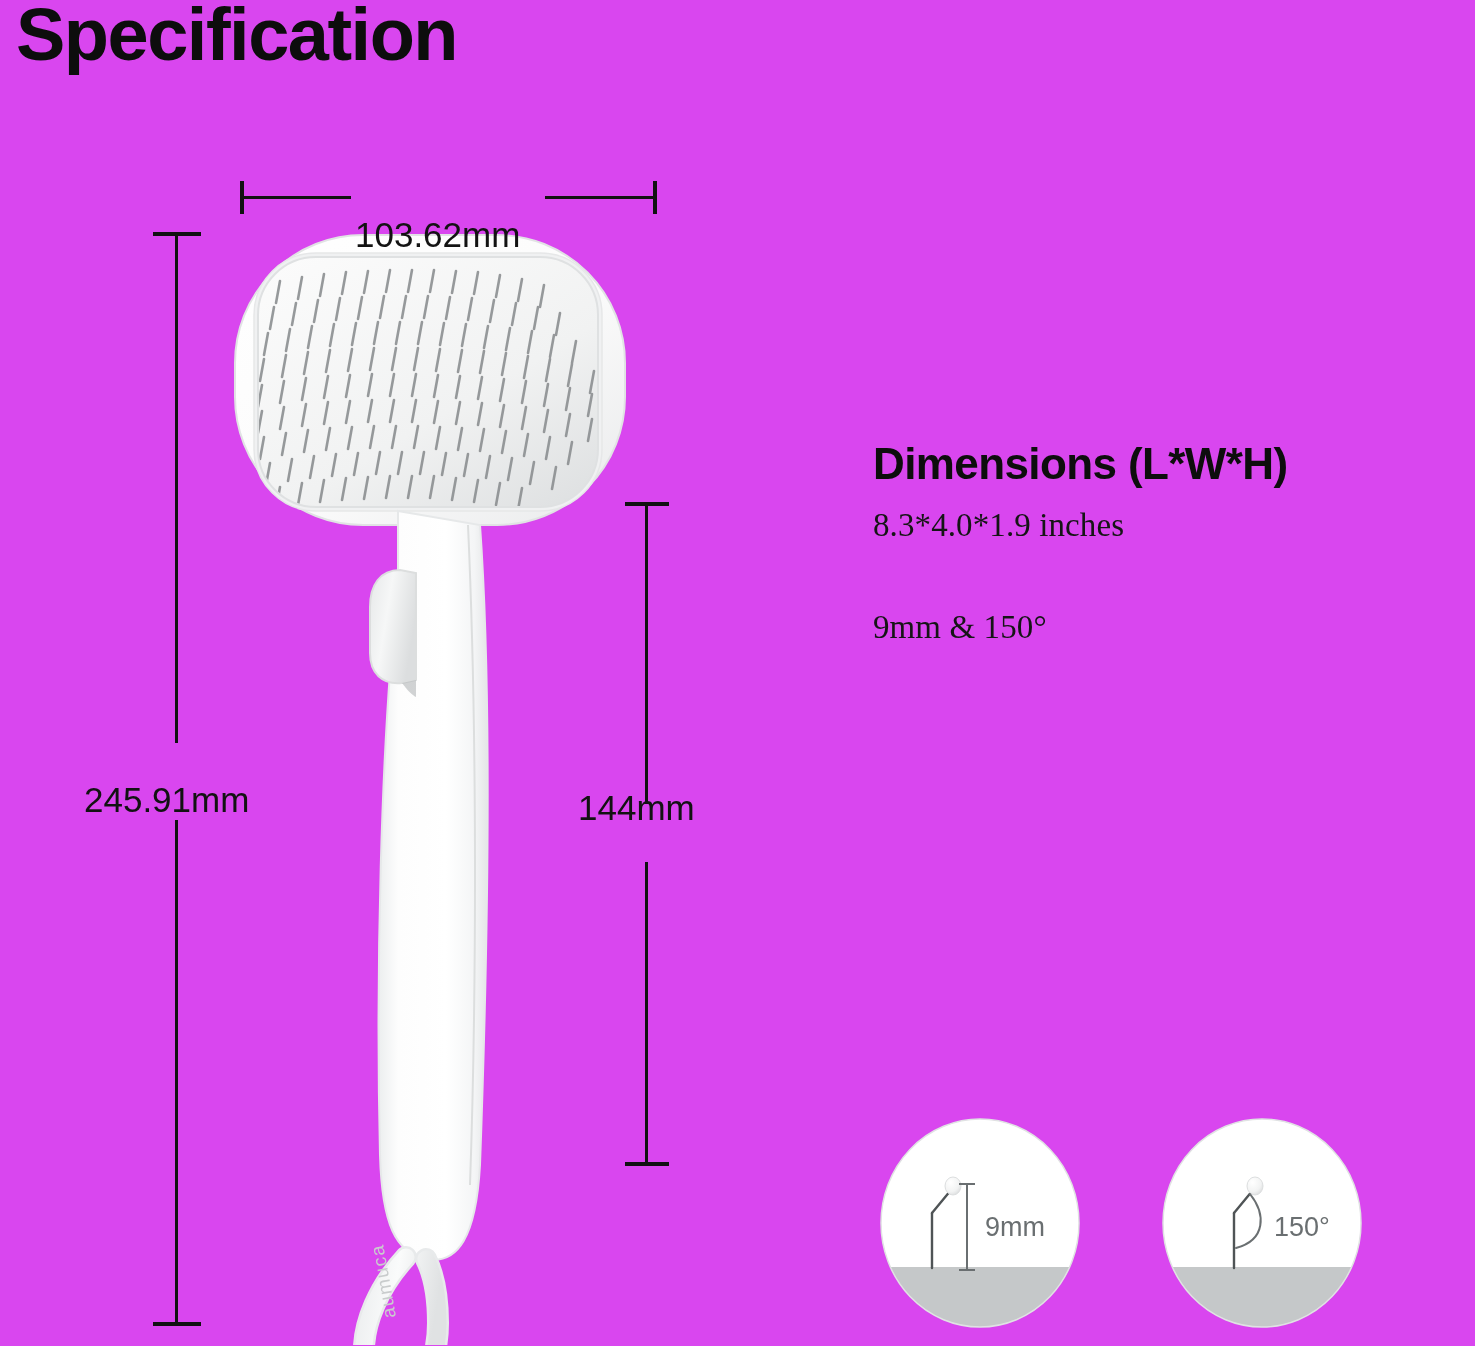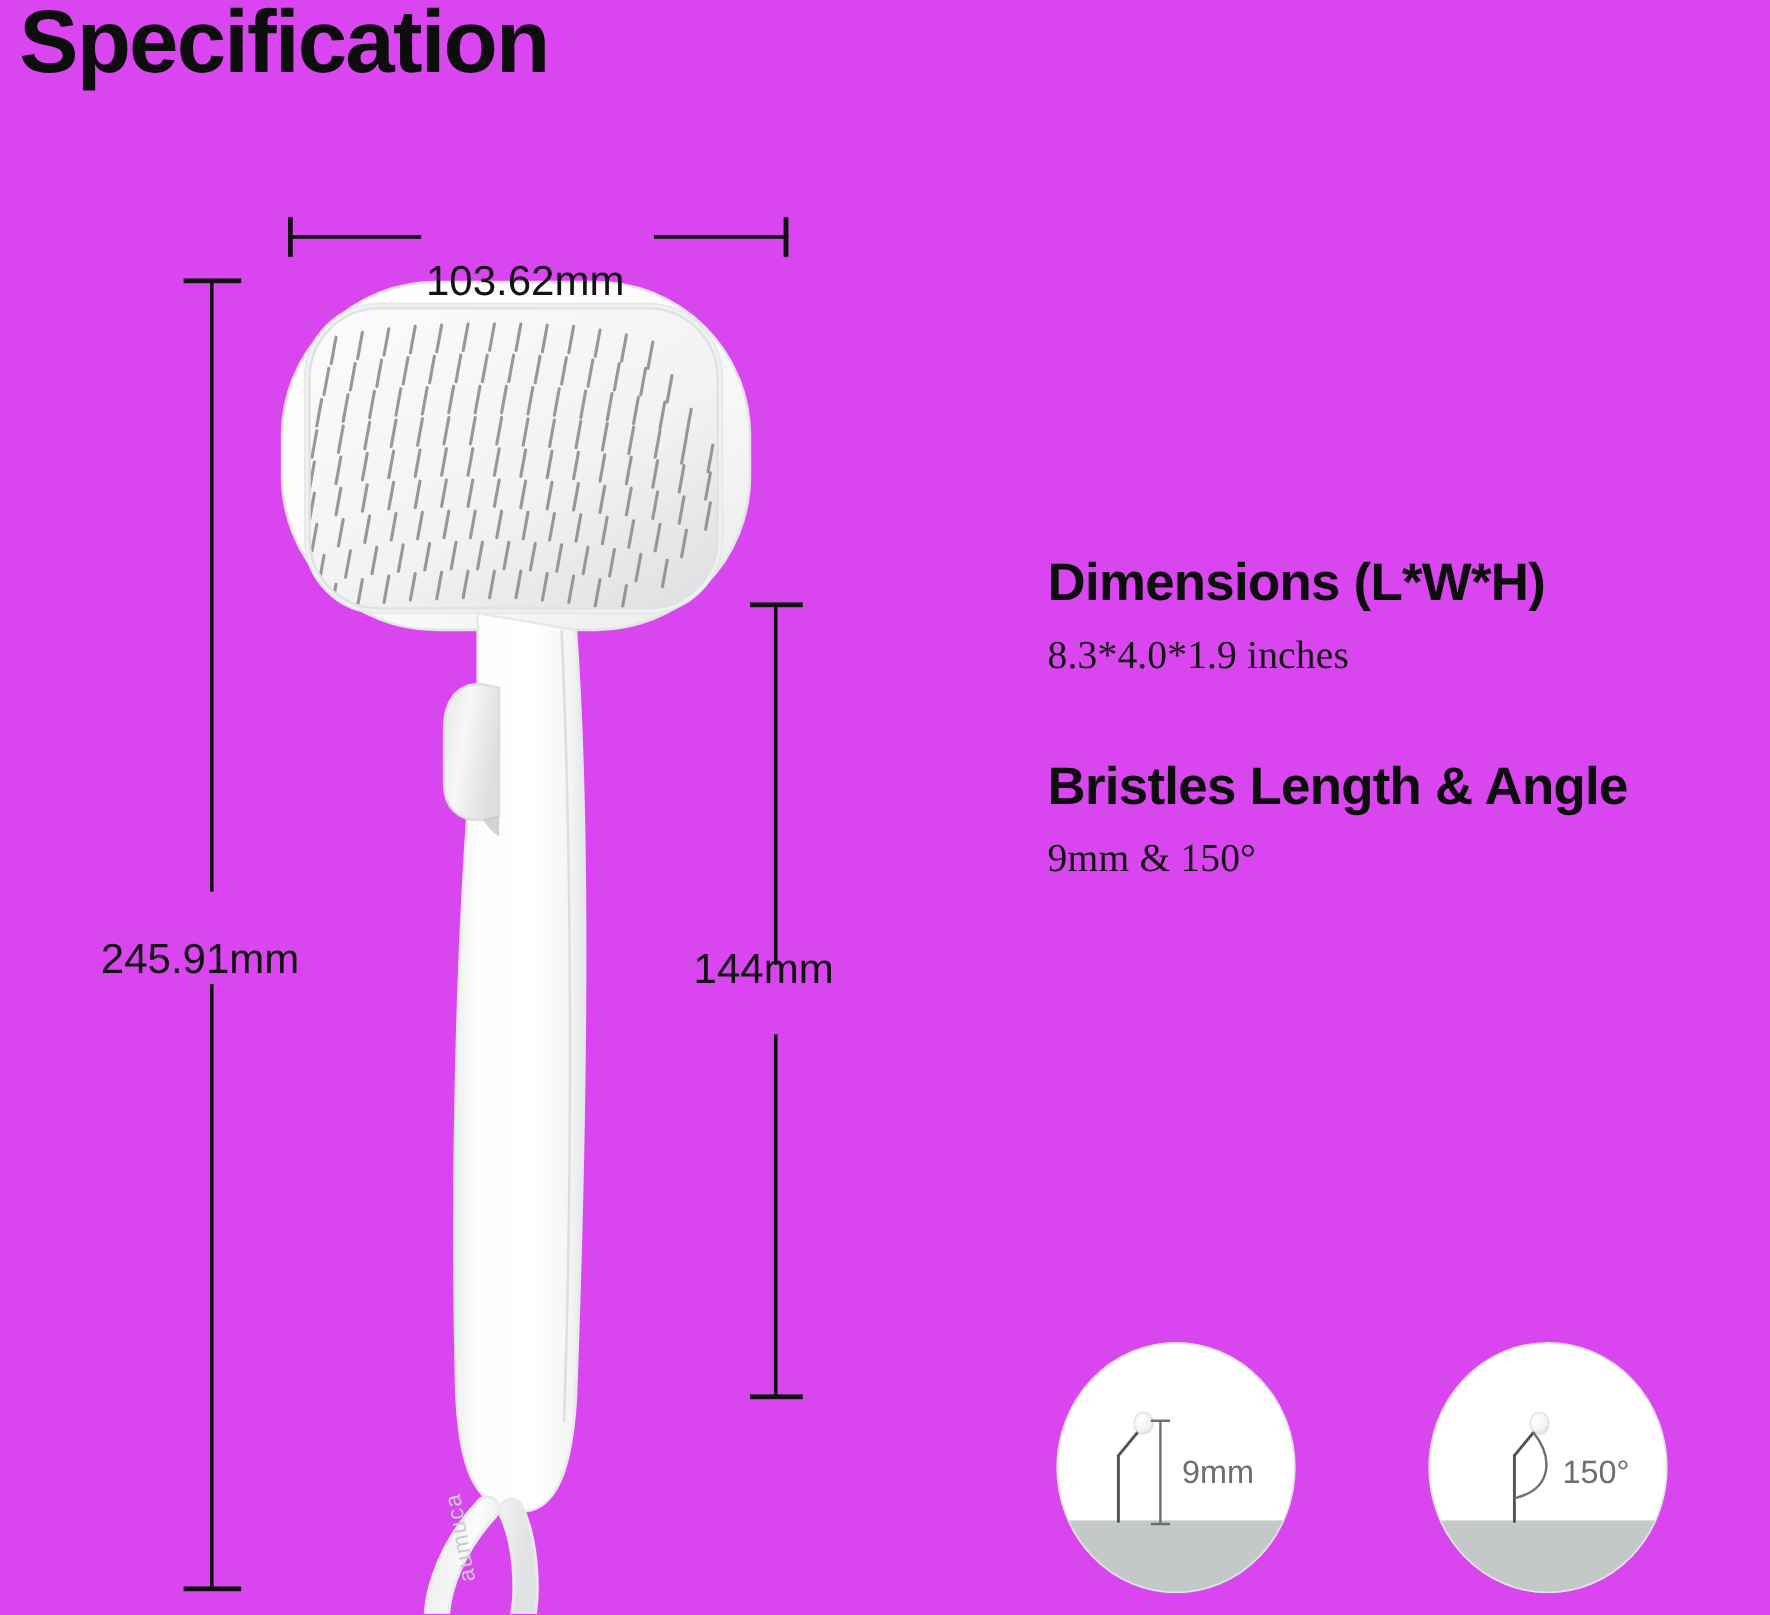--- a/index.html
+++ b/index.html
@@ -83,21 +83,21 @@
     height: 1120px;
   }
 
   
   #spec-list {
     position: absolute;
     left: 873px;
     top: 438px;
     width: 602px;
   }
-  .spec-block { margin-bottom: 62px; margin-top: 22px; }
+  .spec-block { margin-bottom: 62px; }
   .spec-heading {
     font-size: 44px;
     font-weight: 700;
     color: #0d0d0d;
     letter-spacing: -0.6px;
     line-height: 1.18;
     white-space: nowrap;
   }
   .spec-value {
     font-size: 33px;
@@ -109,21 +109,21 @@
     font-family: Liberation Serif, serif;
   }
   #spec-block-bristles { margin-bottom: 0; }
 
   
   #bristle-diagrams {
     position: absolute;
     left: 880px;
     top: 1118px;
     display: flex;
-    gap: 110px;
+    gap: 82px;
   }
   .bristle-circle {
     position: relative;
     width: 200px;
     height: 210px;
   }
 </style>
 </head>
 <body>
 
@@ -391,21 +391,20 @@
 
     <div class="spec-block">
       <div class="spec-heading">Dimensions (L*W*H)</div>
       <div class="spec-value">8.3*4.0*1.9 inches</div>
     </div>
 
     <div class="spec-block">
     </div>
 
     <div class="spec-block" id="spec-block-bristles">
-      <div class="spec-heading">Bristles Length &amp; Angle</div>
       <div class="spec-value">9mm &amp; 150°</div>
     </div>
 
   </div>
 
   <div id="bristle-diagrams">
 
     <div class="bristle-circle">
       <svg width="200" height="210" viewBox="0 0 200 210" xmlns="http://www.w3.org/2000/svg">
         <defs>

